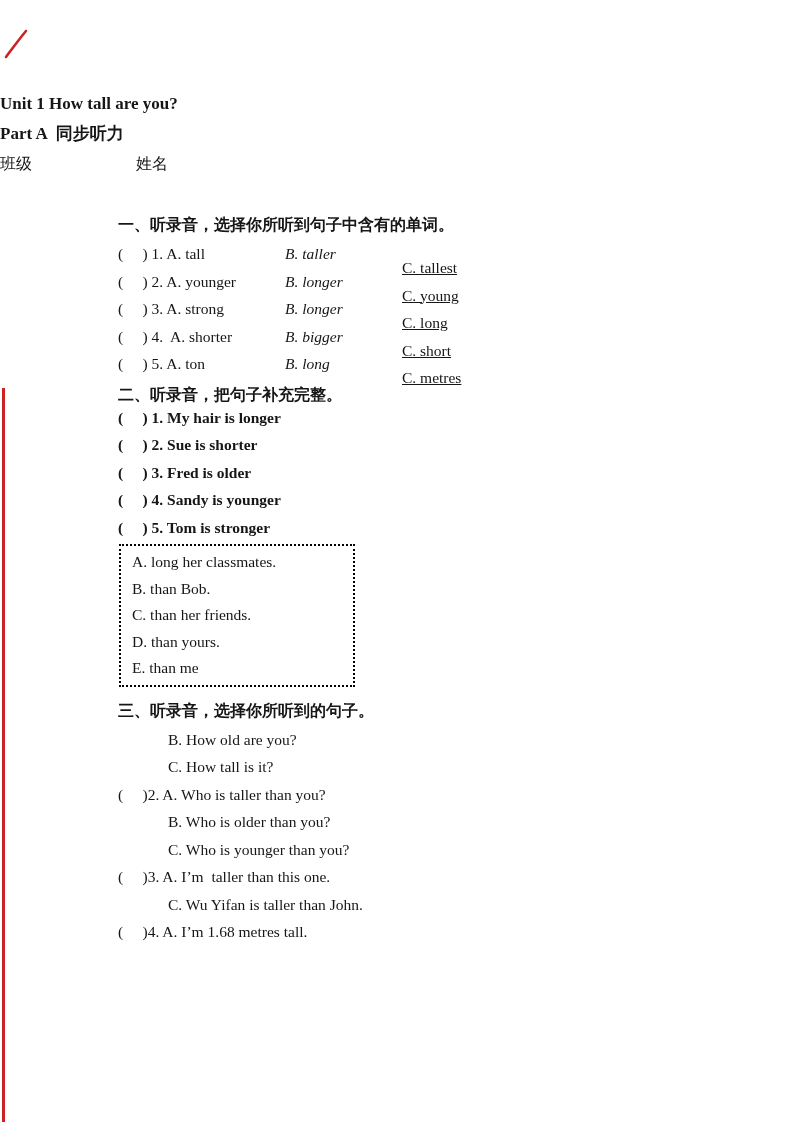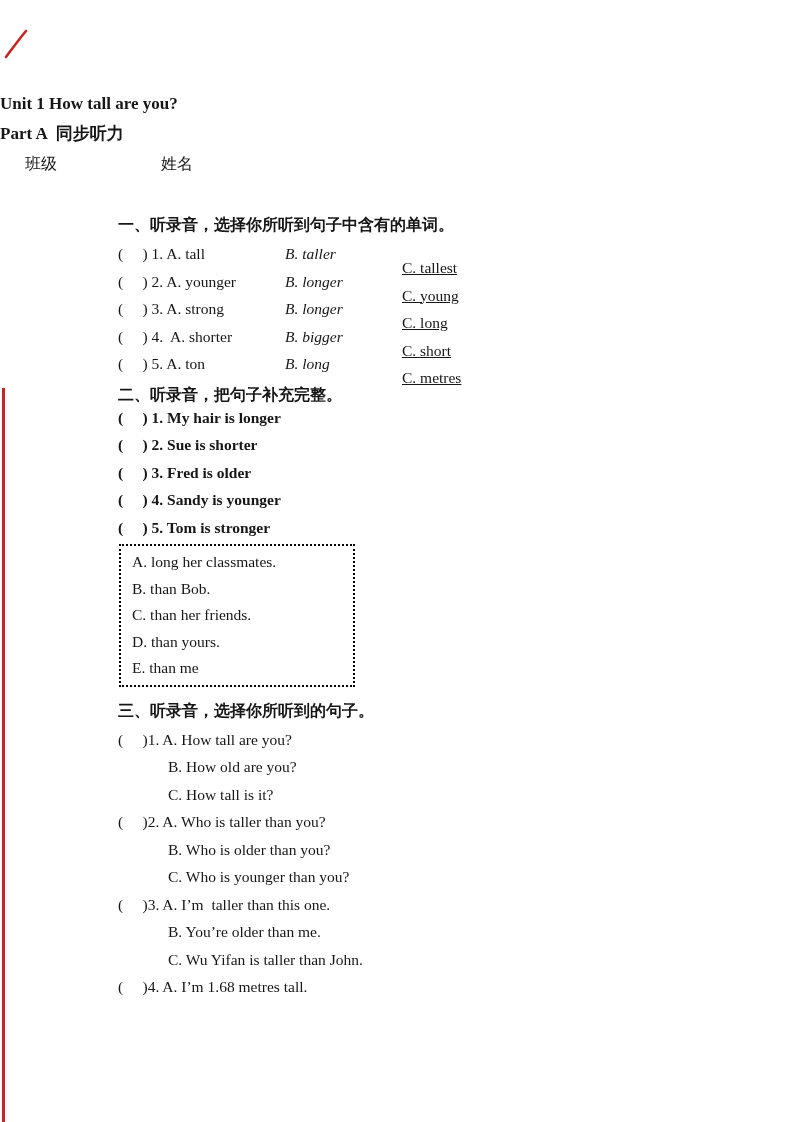--- a/index.html
+++ b/index.html
@@ -13,21 +13,21 @@
 
   
   .red-corner{ position:absolute; left:3px; top:28px; width:26px; height:32px; color:var(--red); }
   .red-vline{ position:absolute; left:2px; top:388px; width:3px; height:734px; background:var(--red); }
 
   
   .header{ padding-top:94px; text-align:left; }
   .doc-title{ font-size:17px; font-weight:bold; line-height:20px; }
   .doc-subtitle{ margin-top:10px; font-size:17px; font-weight:bold; line-height:20px; }
   .sub-gap{ display:inline-block; width:8px; }
-  .class-line{ margin-top:10px; font-size:16px; line-height:20px;padding-left:25px; }
+  .class-line{ margin-top:10px; font-size:16px; line-height:20px; }
   .blank-gap{ display:inline-block; width:104px; }
 
   
   .content{ margin-left:118px; margin-right:40px; font-size:15.5px; }
   .sec-heading{ font-size:16px; font-weight:bold; line-height:18px; }
   .sec1-heading{ margin-top:42px; }
   .rows{ margin-top:6px; }
   .row{ position:relative; height:27.5px; line-height:27.5px; }
   .col-b{ position:absolute; left:167px; top:0;font-style:italic; }
   .col-c{ position:absolute; left:284px; top:14px;text-decoration:underline; }
@@ -85,29 +85,27 @@
     <div class="options-box">
       <div class="box-line"><span class="pre">A. long her classmates.</span></div>
       <div class="box-line"><span class="pre">B. than Bob.</span></div>
       <div class="box-line"><span class="pre">C. than her friends.</span></div>
       <div class="box-line"><span class="pre">D. than yours.</span></div>
       <div class="box-line"><span class="pre">E. than me</span></div>
     </div>
 
     <div class="sec-heading sec3-heading">三、听录音，选择你所听到的句子。</div>
     <div class="qlines">
-      <div class="q-line"><span class="pre">(     )1. </span><span class="pre">A. How tall are you?</span></div>
       <div class="q-line"><span class="q-opt-indent pre">B. How old are you?</span></div>
       <div class="q-line"><span class="q-opt-indent pre">C. How tall is it?</span></div>
 
       <div class="q-line"><span class="pre">(     )2. </span><span class="pre">A. Who is taller than you?</span></div>
       <div class="q-line"><span class="q-opt-indent pre">B. Who is older than you?</span></div>
       <div class="q-line"><span class="q-opt-indent pre">C. Who is younger than you?</span></div>
 
       <div class="q-line"><span class="pre">(     )3. </span><span class="pre">A. I’m  taller than this one.</span></div>
-      <div class="q-line"><span class="q-opt-indent pre">B. You’re older than me.</span></div>
       <div class="q-line"><span class="q-opt-indent pre">C. Wu Yifan is taller than John.</span></div>
 
       <div class="q-line"><span class="pre">(     )4. </span><span class="pre">A. I’m 1.68 metres tall.</span></div>
     </div>
 
   </div>
 </div>
 
 </body></html>

